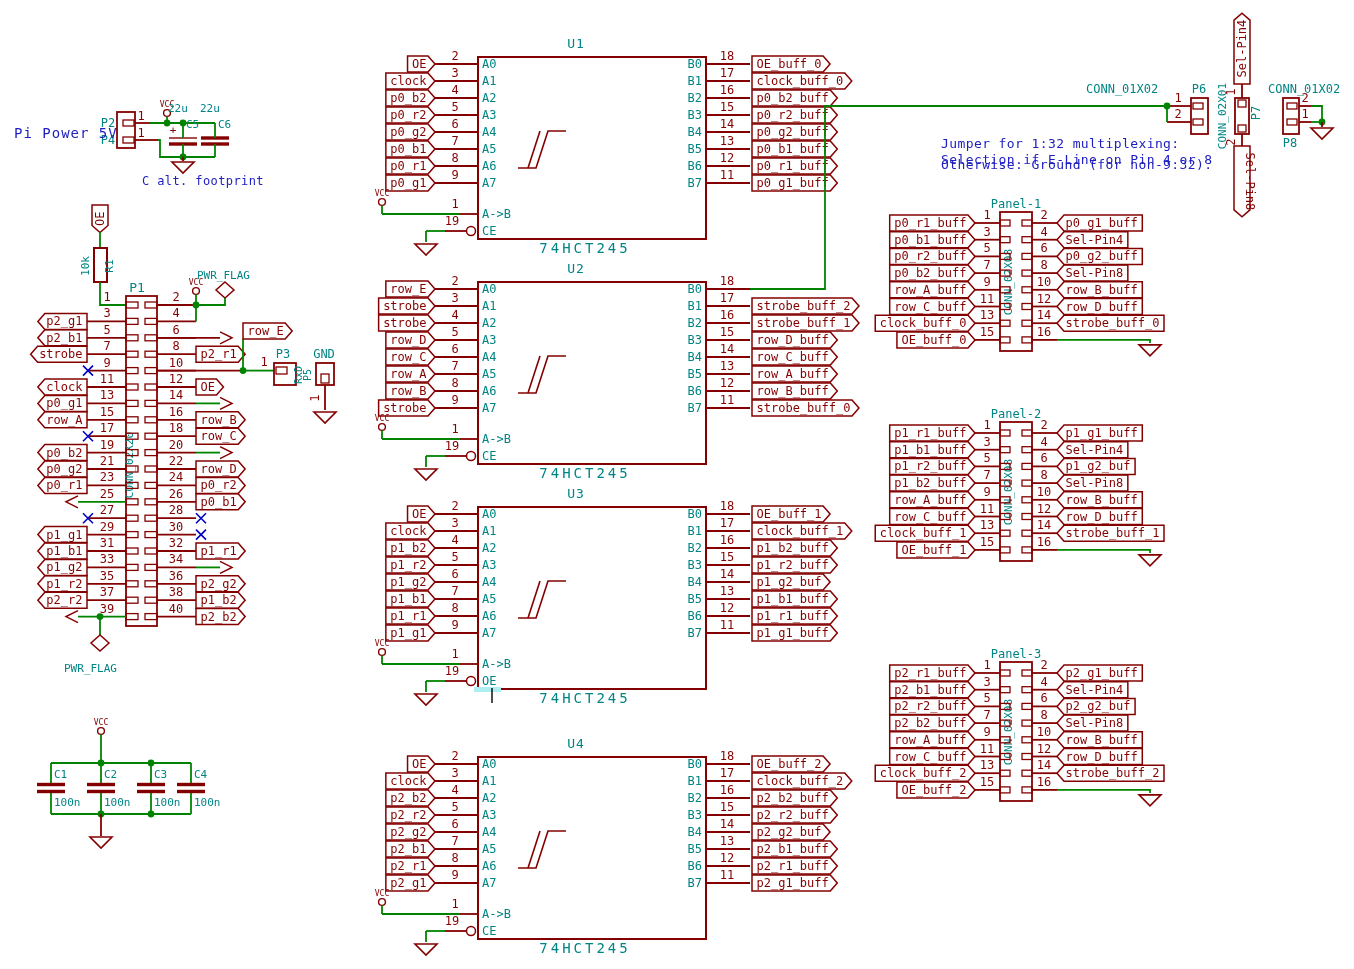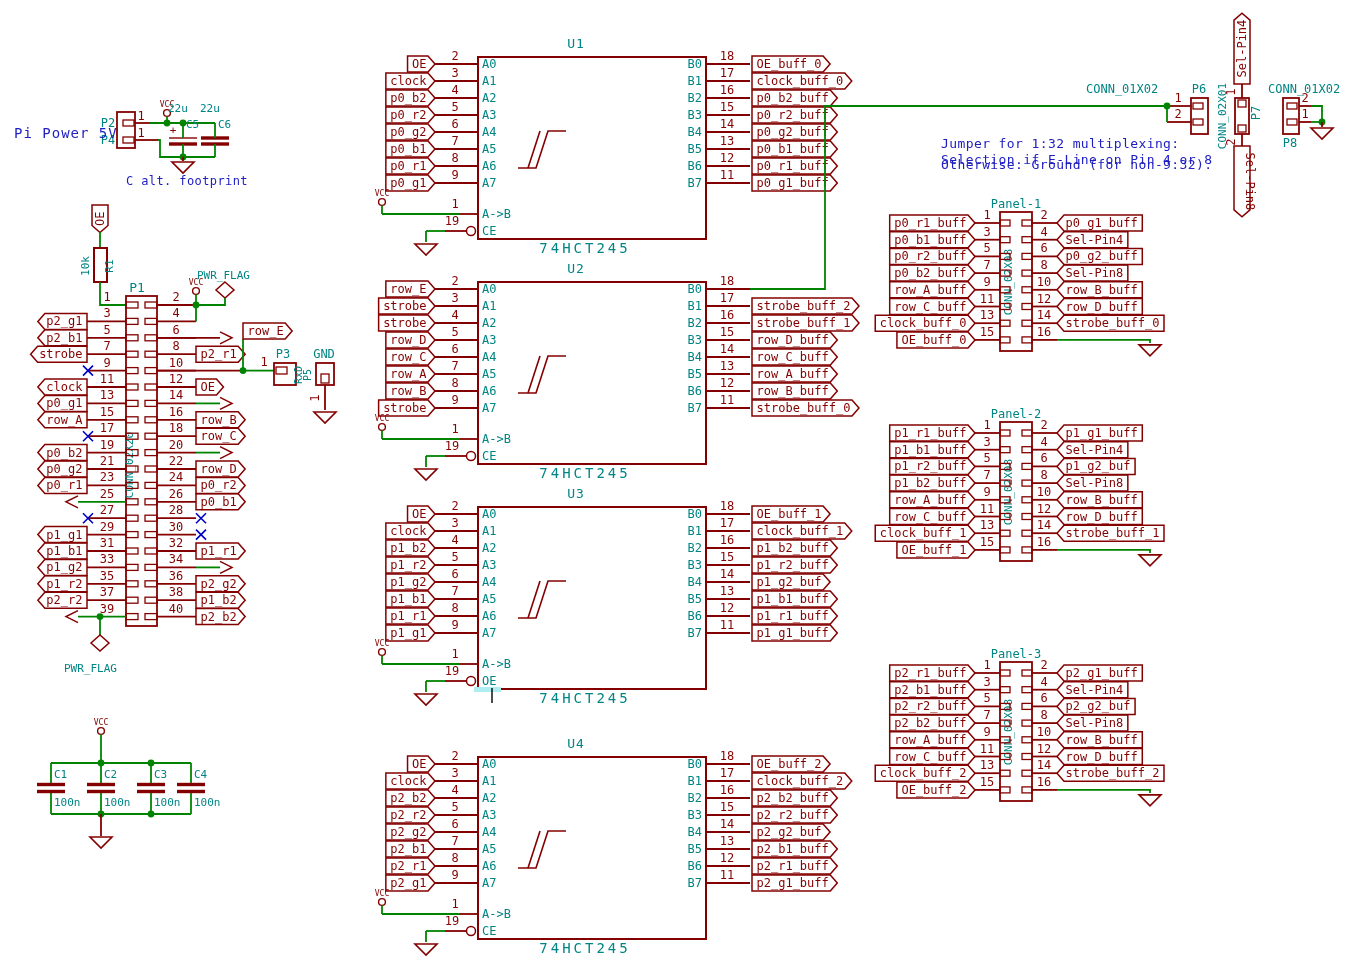--- a/index.html
+++ b/index.html
@@ -1267,17 +1267,17 @@
       <polyline points="191,763 191,784" fill="none" stroke="#008400" stroke-width="1.8"></polyline>
       <polyline points="191,791 191,814" fill="none" stroke="#008400" stroke-width="1.8"></polyline>
       <polyline points="177,784.5 205,784.5" fill="none" stroke="#840000" stroke-width="3.4"></polyline>
       <polyline points="177,791.5 205,791.5" fill="none" stroke="#840000" stroke-width="3.4"></polyline>
       <text x="194" y="778" fill="#008484" font-size="11" text-anchor="start">C4</text>
       <text x="194" y="806" fill="#008484" font-size="11" text-anchor="start">100n</text>
       <polyline points="101,814 101,836" fill="none" stroke="#840000" stroke-width="1.8"></polyline>
       <path d="M90,837 L112,837 L101,848 Z" fill="none" stroke="#840000" stroke-width="1.6"></path>
     </svg>
   <div class="note" style="left:14px;top:126px;font-size:14px;letter-spacing:1px;">Pi Power 5V</div>
-  <div class="note" style="left:126px;top:175px;font-size:12px;">C alt. footprint</div>
+  <div class="note" style="left:142px;top:175px;font-size:12px;">C alt. footprint</div>
   <div class="note" style="left:941px;top:137px;font-size:13px;">Jumper for 1:32 multiplexing:</div>
   <div class="note" style="left:941px;top:153px;font-size:13px;">Selection if E-Line on Pin 4 or 8</div>
   <div class="note" style="left:941px;top:158px;font-size:13px;">Otherwise: Ground (for non-9:32).</div>
 </div>
 
 </body></html>

